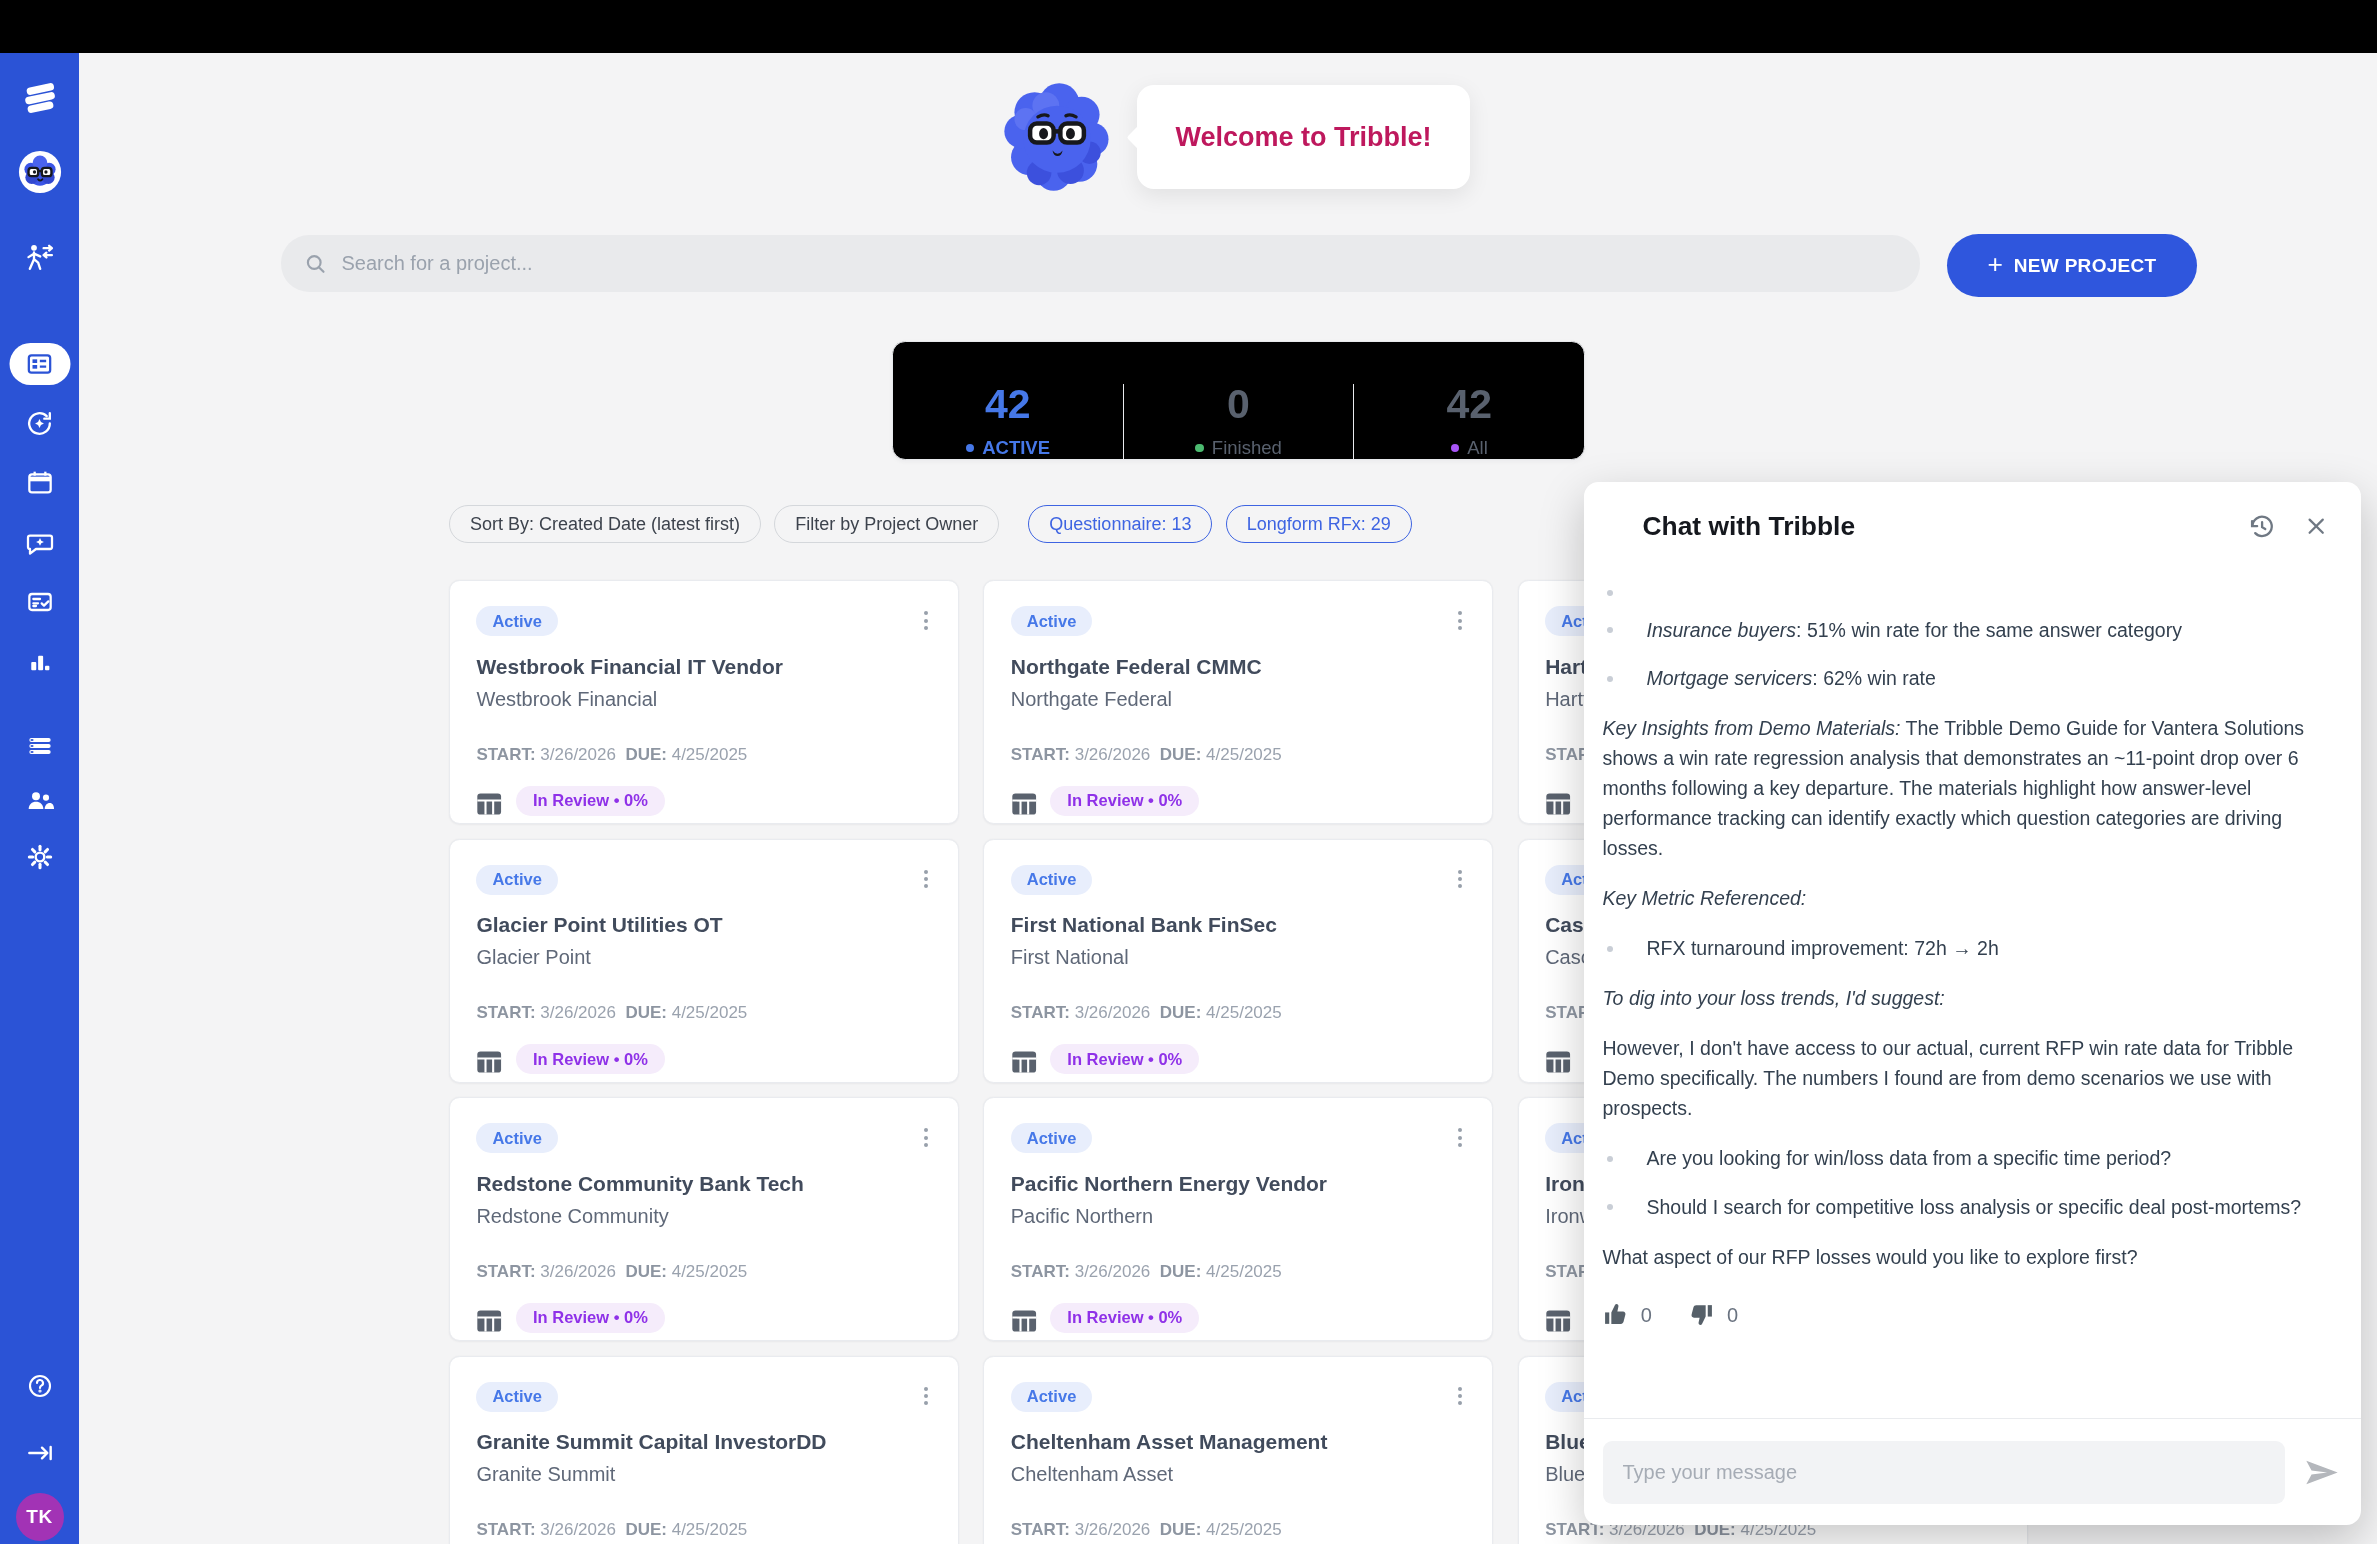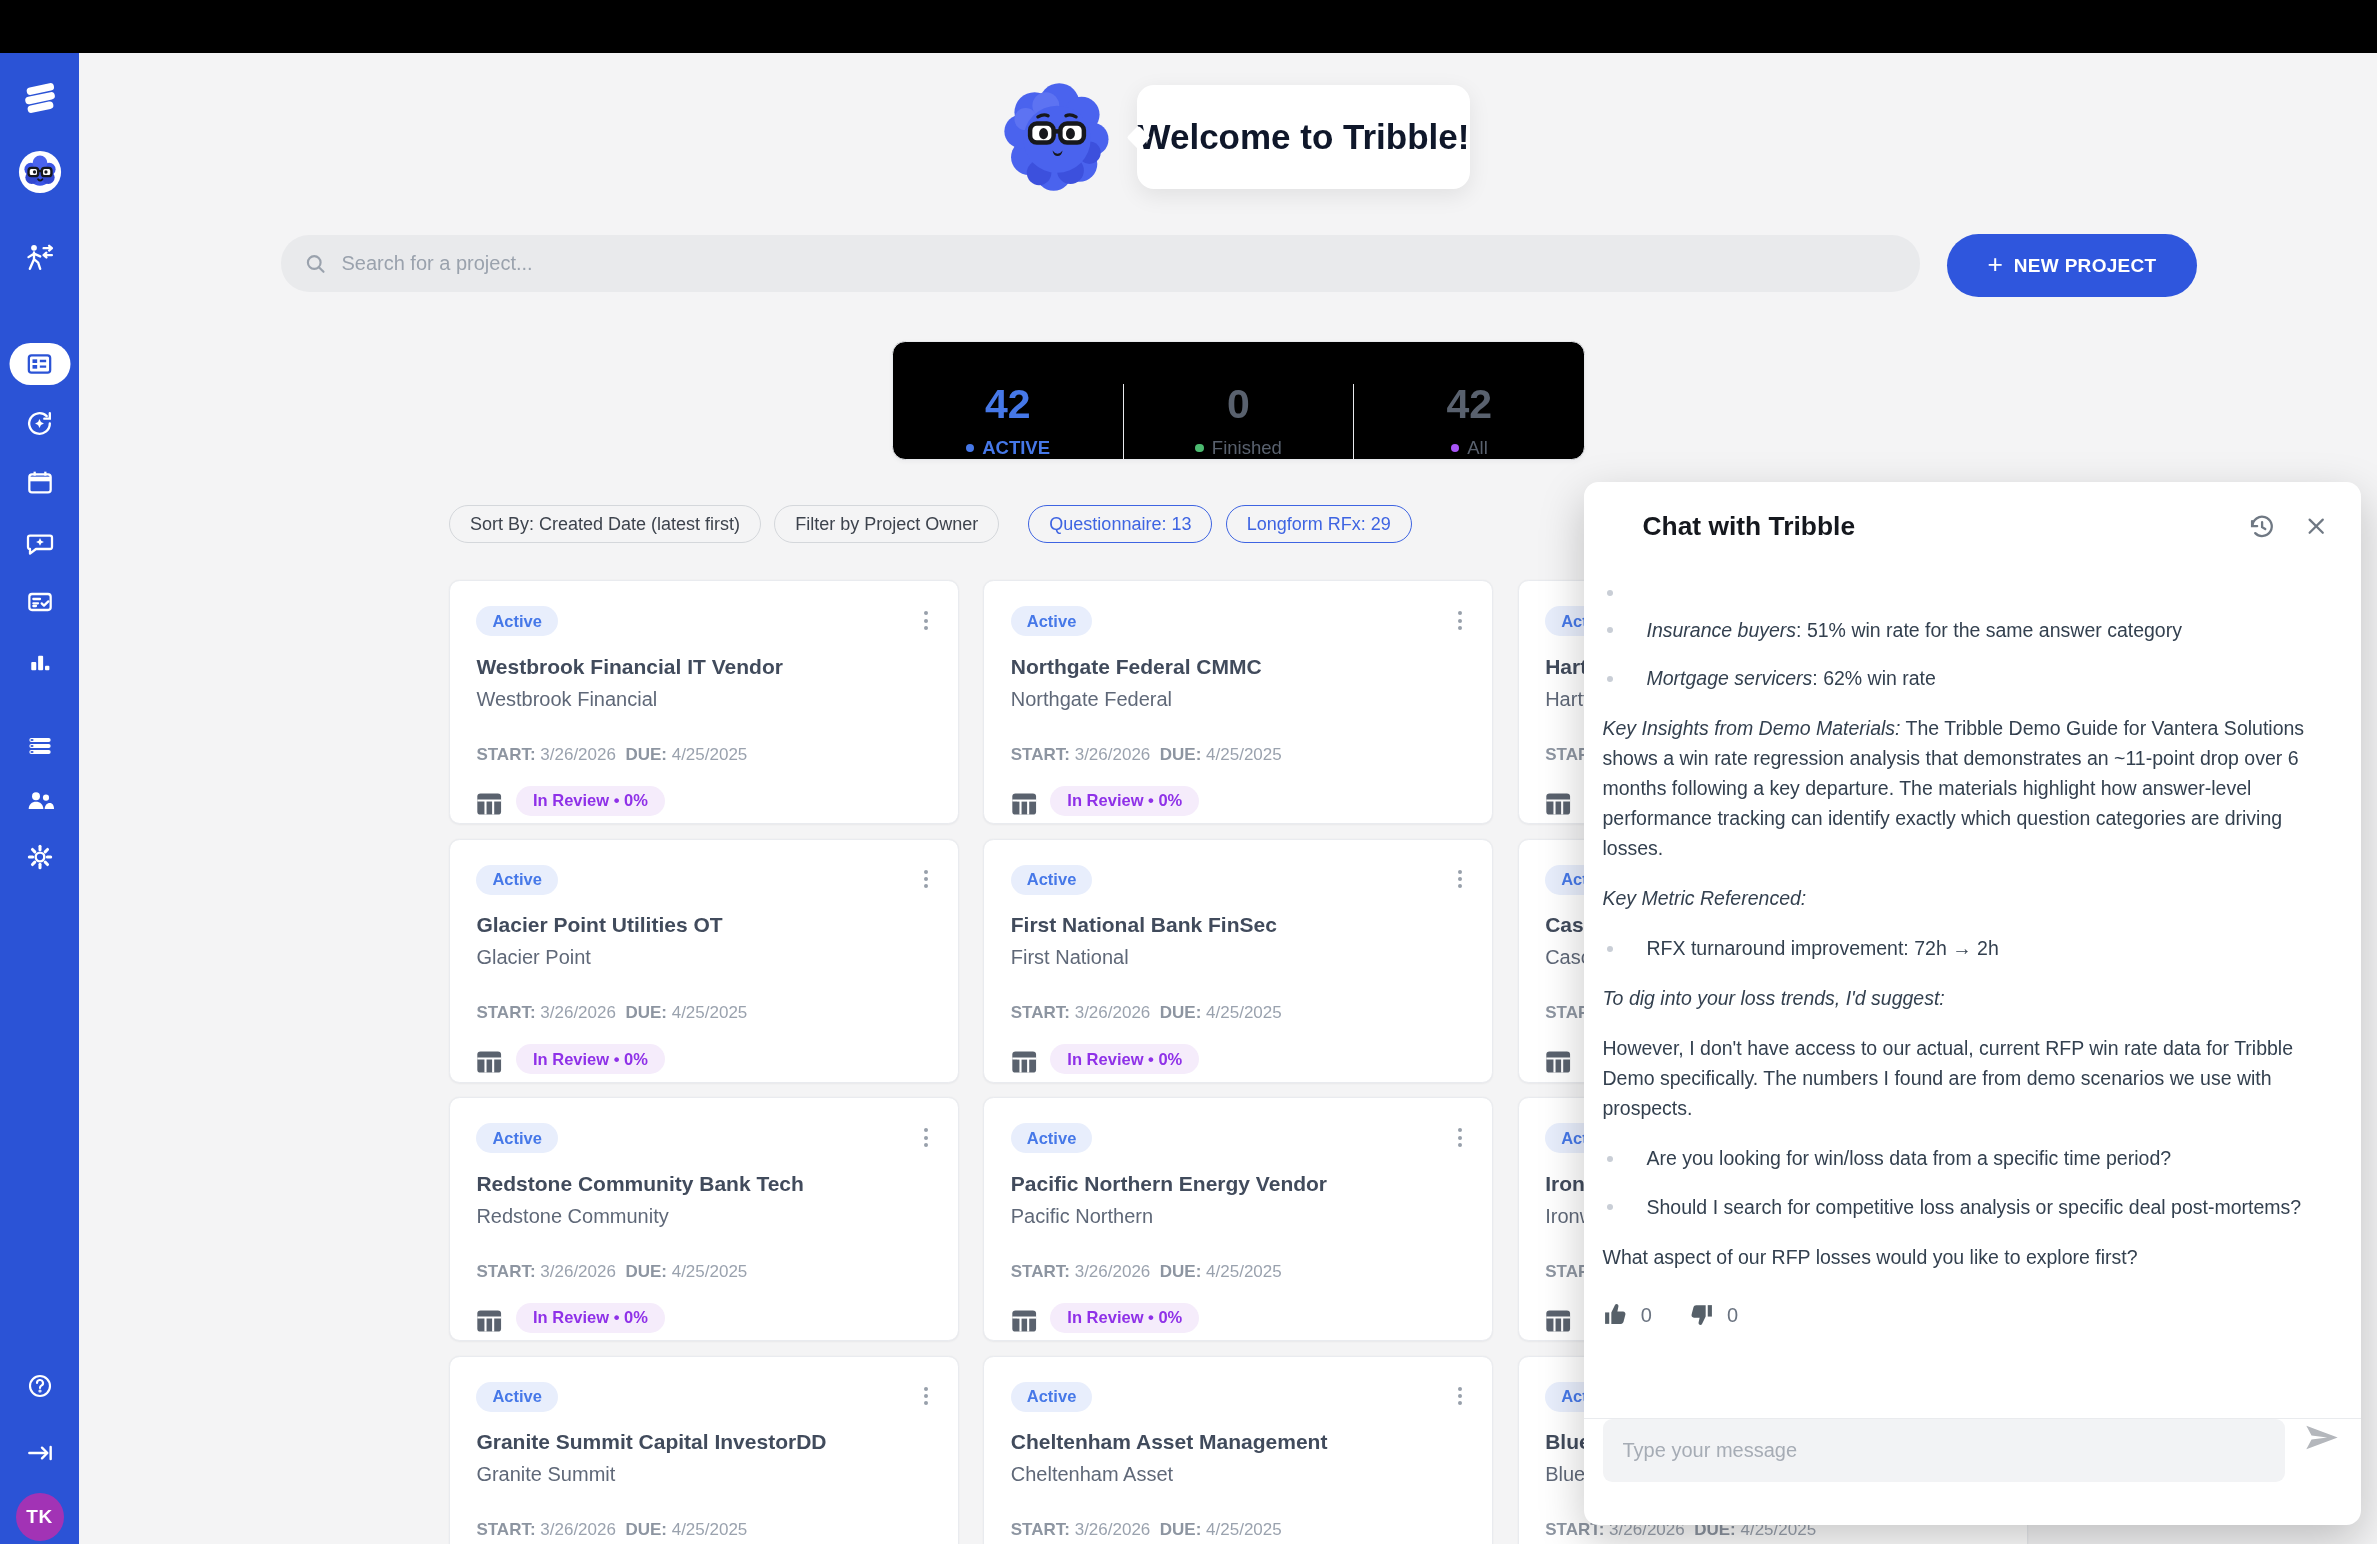--- a/index.html
+++ b/index.html
@@ -15,21 +15,21 @@
   .side-item { position:absolute; left:50%; transform:translateX(-50%); display:flex; align-items:center; justify-content:center; cursor:pointer; }
   .side-item svg { display:block; }
   .active-pill { width:61px; height:42px; background:#fff; border-radius:21px; }
   .tk-avatar { width:48px; height:48px; border-radius:50%; background:#a233b5; color:#fff; font-size:19px; font-weight:700; letter-spacing:0.7px; }
 
   
   .welcome { position:absolute; left:1001px; top:81px; display:flex; align-items:flex-start; z-index:5; }
   .bubble { position:relative; margin-left:24px; margin-top:4px; width:333px; height:104px; background:#fff; border-radius:17px;
             box-shadow:0 6.6px 22.5px rgba(0,0,0,.08); display:flex; align-items:center; justify-content:center; }
   .bubble:before { content:""; position:absolute; left:-7.3px; top:44px; width:17px; height:17px; background:#fff; transform:rotate(45deg); border-radius:2.6px; }
-  .bubble-text { font-size:35px; font-weight:800; color:#0f172a; }
+  .bubble-text { font-size:27px; font-weight:800; color:#be185d; }
 
   
   .search-bar { position:absolute; left:281px; top:235px; width:1639px; height:57px; background:#e9eaec; border-radius:28px;
                 display:flex; align-items:center; padding:0 22.5px; z-index:5; }
   .search-bar input { border:none; outline:none; background:transparent; font-size:20px; color:#3c434e; width:100%; margin-left:14.5px; font-family:inherit; }
   .search-bar input::placeholder { color:#9aa2ad; }
   .new-project { position:absolute; left:1947px; top:234px; width:250px; height:63px; background:#2f56dd; border-radius:32px; border:none;
                  color:#fff; font-size:19px; font-weight:700; letter-spacing:0.3px; display:flex; align-items:center; justify-content:center; gap:10.6px; cursor:pointer; z-index:5; font-family:inherit; }
   .new-project .plus { font-size:26.4px; font-weight:400; margin-top:-2.6px; }
 
@@ -75,21 +75,21 @@
   .chat-body p { margin:20px 0; }
   .chat-body em { font-style:italic; }
   .chat-body ul { list-style:none; margin:20px 0; }
   .chat-body li { display:flex; margin-bottom:18.5px; }
   .chat-body li:last-child { margin-bottom:0; }
   .li-dot { flex:0 0 6px; width:6px; height:6px; border-radius:50%; background:#c9ced6; margin:12.5px 0 0 4px; }
   .li-text { margin-left:34px; }
   .feedback { display:flex; align-items:center; gap:37px; margin-top:28px; }
   .fb-pair { display:flex; align-items:center; gap:13.2px; cursor:pointer; }
   .fb-count { font-size:20px; color:#6a7380; }
-  .chat-footer { flex:0 0 107px; border-top:0.7px solid #e9ebee; display:flex; padding:0 18.5px; }
+  .chat-footer { flex:0 0 107px; border-top:0.7px solid #e9ebee; display:flex; align-items:center; padding:0 18.5px; }
   .chat-input { flex:1; height:63px; background:#f2f3f5; border:none; outline:none; border-radius:9.2px; padding:0 20px; font-size:20px; color:#3c434e; font-family:inherit; }
   .chat-input::placeholder { color:#a6acb5; }
   .send-btn { margin-left:16px; background:none; border:none; cursor:pointer; display:flex; padding:4px; }
 </style>
 </head>
 <body>
 
 <div class="screen">
 
   <div class="topbar"></div>

